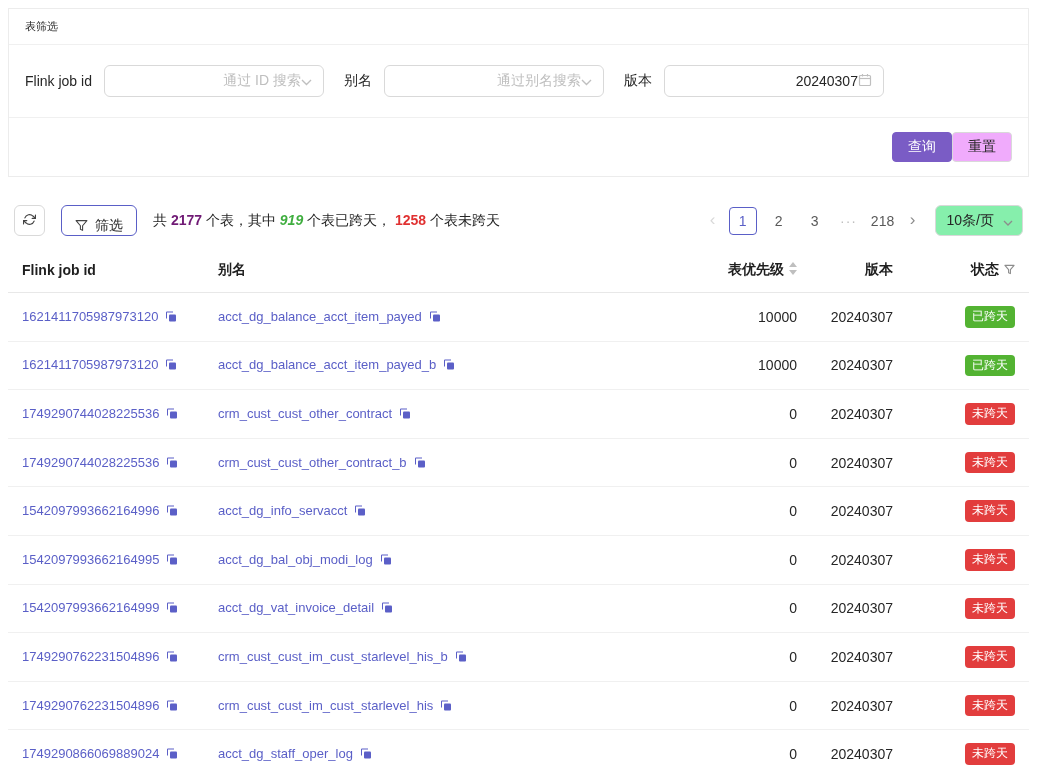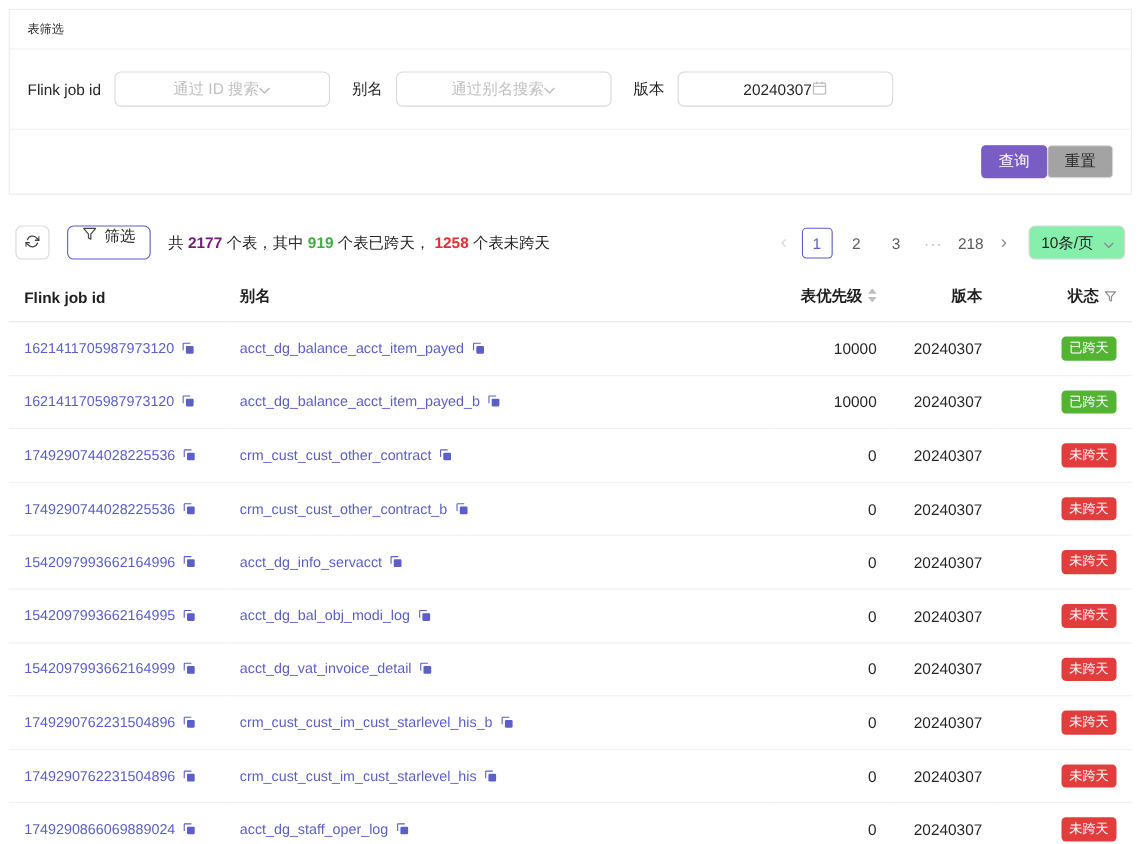--- a/index.html
+++ b/index.html
@@ -14,51 +14,51 @@
   .page { padding: 8px 8px 20px 8px; }
 
   
   .panel { border: 1px solid #ececec; background: #fff; }
   .panel-title { padding: 10px 16px; font-size: 11px; color: #262626; border-bottom: 1px solid #f0f0f0; }
   .filter-row { display: flex; align-items: center; padding: 20px 16px; border-bottom: 1px solid #f0f0f0; }
   .field { display: flex; align-items: center; }
   .field + .field { margin-left: 20px; }
   .field-label { margin-right: 12px; font-size: 14px; color: #262626; white-space: nowrap; }
   .control {
-    width: 196px; height: 32px;
+    width: 220px; height: 32px;
     border: 1px solid #d9d9d9; border-radius: 6px;
-    display: flex; align-items: center; justify-content: center;
+    display: flex; align-items: center; justify-content: flex-end;
     padding: 0 11px; background: #fff; cursor: pointer;
   }
   .control .placeholder { color: #bfbfbf; font-size: 14px; }
   .control .value { color: #262626; font-size: 14px; }
   .panel-footer { display: flex; justify-content: flex-end; padding: 14px 16px; }
   .btn {
     height: 30px; padding: 0 15px; border-radius: 4px;
     font-size: 14px; cursor: pointer; font-family: inherit;
   }
   .btn-primary { background: #7a5cc5; border: 1px solid #7a5cc5; color: #fff; }
-  .btn-default { background: #a3a3a3; border: 1px solid #d9d9d9; color: #262626; }
+  .btn-default { background: #f0abfc; border: 1px solid #d9d9d9; color: #262626; }
 
   
   .toolbar { display: flex; align-items: center; margin: 28px 0 2px; padding: 0 6px; }
   .icon-btn {
     width: 31px; height: 31px; border: 1px solid #d9d9d9; border-radius: 6px;
     background: #fff; display: flex; align-items: center; justify-content: center; cursor: pointer;
   }
   .filter-btn {
     height: 31px; margin-left: 16px; padding: 0 13px;
     border: 1px solid #5a5fc7; border-radius: 6px; background: #fff;
-    display: flex; align-items: flex-start; gap: 7px; font-size: 14px; color: #262626;
+    display: flex; align-items: flex-end; gap: 7px; font-size: 14px; color: #262626;
     cursor: pointer; font-family: inherit;
   }
   .summary { margin-left: 16px; font-size: 14px; color: #262626; white-space: pre-wrap; }
   .num { font-weight: 700; }
   .num-total { color: #701a75; }
-  .num-crossed { color: #3fae3f; }
+  .num-crossed { color: #3fae3f; font-style: italic; }
   .num-uncrossed { color: #e03131; }
 
   
   .pagination { display: flex; align-items: center; margin-left: auto; }
   .page-arrow {
     min-width: 24px; height: 28px; line-height: 26px; text-align: center;
     font-size: 17px; color: #8c8c8c; cursor: pointer; user-select: none;
   }
   .page-arrow.disabled { color: #d9d9d9; cursor: default; }
   .page-num {

